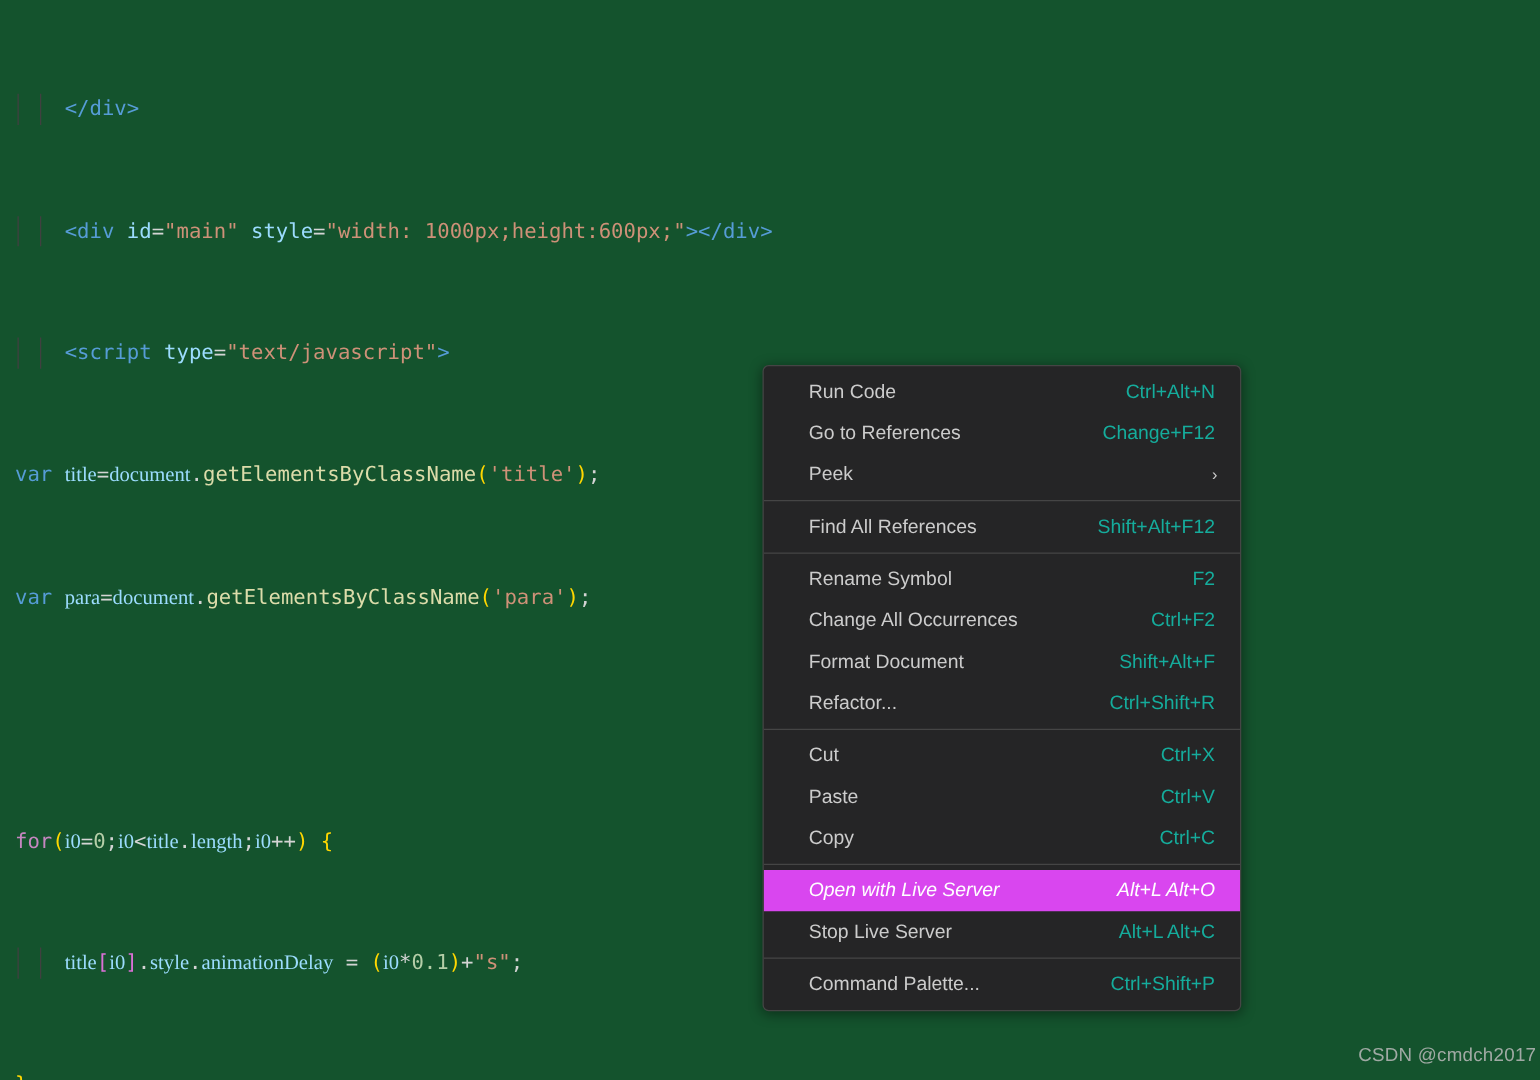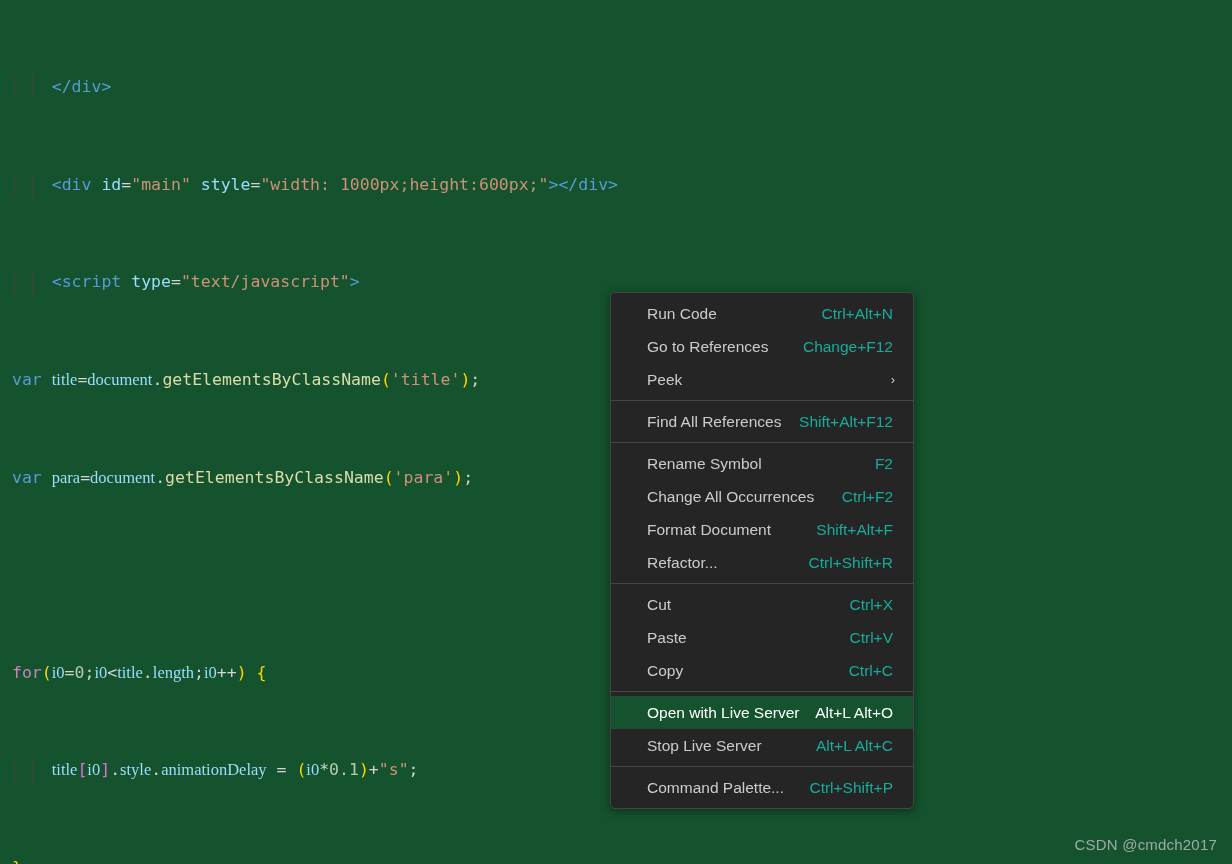--- a/index.html
+++ b/index.html
@@ -59,21 +59,21 @@
   .op   { color: #d4d4d4; }   
   .tag  { color: #569cd6; }   
   .attr { color: #9cdcfe; }
   .y    { color: #ffd700; }   
   .p    { color: #da70d6; }
 
   
   #context-menu {
     position: absolute;
     left: 610px; top: 292px;
-    width: 304px;
+    width: 383px;
     background: #252526;
     border: 1px solid #454545;
     border-radius: 5px;
     box-shadow: 0 2px 10px rgba(0,0,0,0.45);
     padding: 4px 0;
     font-size: 15.5px;
     color: #cccccc;
     overflow: hidden;
   }
   .menu-item {
@@ -94,34 +94,35 @@
     padding-right: 6px;
   }
   .menu-item .chev {
     flex: 0 0 auto;
     font-size: 13px;
     color: #cccccc;
     padding-right: 4px;
     line-height: 1;
   }
   .menu-item.selected {
-    background: #14532d;
+    background: #d946ef;
     color: #ffffff;
+    font-style: italic;
   }
   .menu-item.selected .key { color: #ffffff; opacity: 1; }
   .menu-sep {
     height: 1px;
     background: #454545;
     margin: 4px 0;
   }
 
   
   #watermark {
     position: absolute;
-    right: 15px; bottom: 11px;
+    right: 3px; bottom: 11px;
     font-family: "Liberation Sans", sans-serif;
     font-size: 15px;
     color: #b9b9b9;
     opacity: 0.85;
     letter-spacing: 0.2px;
   }
 </style>
 </head>
 <body>
 

